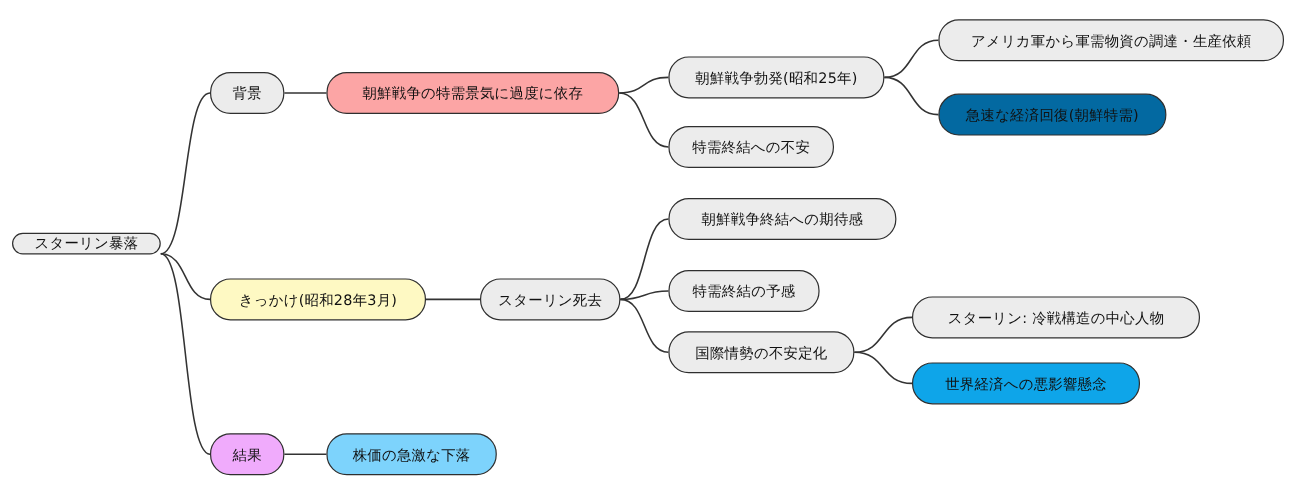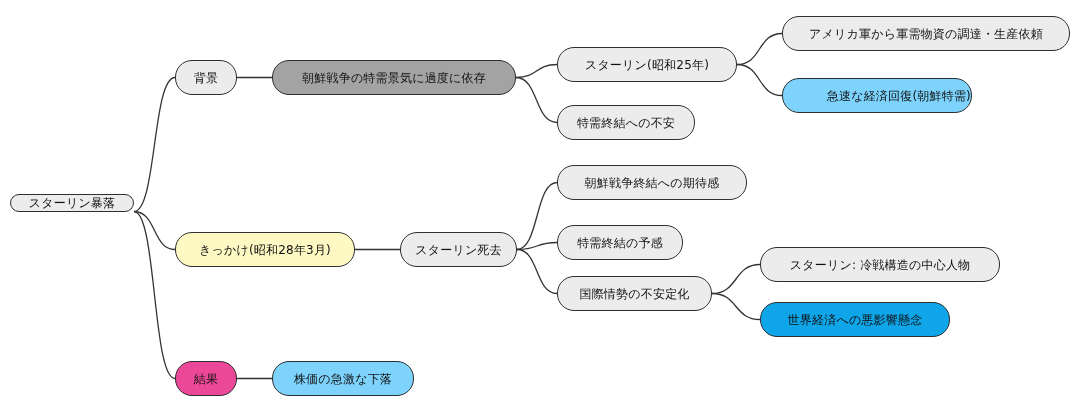--- a/index.html
+++ b/index.html
@@ -66,33 +66,33 @@
       <path class="edge" stroke="#333333" d="M 712 293.5 C 738.4 293.5, 733.6 319.5, 760 319.5"></path>
       <path class="edge" stroke="#333333" d="M 237 378.5 C 256.25 378.5, 252.75 378.5, 272 378.5"></path>
     </svg>
   <div id="nodes">
       <div class="node" style="left: 10px; top: 194px; width: 124px; height: 18px; background: rgb(236, 236, 236); border-color: rgb(47, 47, 47);">
         <span>スターリン暴落</span>
       </div>
       <div class="node" style="left: 175px; top: 60px; width: 62px; height: 35px; background: rgb(236, 236, 236); border-color: rgb(47, 47, 47);">
         <span>背景</span>
       </div>
-      <div class="node" style="left: 272px; top: 60px; width: 244px; height: 35px; background: #a3a3a3; border-color: rgb(47, 47, 47);">
+      <div class="node" style="left: 272px; top: 60px; width: 244px; height: 35px; background: #fca5a5; border-color: rgb(47, 47, 47);">
         <span>朝鮮戦争の特需景気に過度に依存</span>
       </div>
       <div class="node" style="left: 557px; top: 47px; width: 180px; height: 35px; background: rgb(236, 236, 236); border-color: rgb(47, 47, 47);">
-        <span>スターリン(昭和25年)</span>
+        <span>朝鮮戦争勃発(昭和25年)</span>
       </div>
       <div class="node" style="left: 557px; top: 105px; width: 138px; height: 35px; background: rgb(236, 236, 236); border-color: rgb(47, 47, 47);">
         <span>特需終結への不安</span>
       </div>
       <div class="node" style="left: 782px; top: 16px; width: 288px; height: 35px; background: rgb(236, 236, 236); border-color: rgb(47, 47, 47);">
         <span>アメリカ軍から軍需物資の調達・生産依頼</span>
       </div>
-      <div class="node" style="left: 782px; top: 78px; width: 190px; height: 35px; background: #7dd3fc; border-color: rgb(47, 47, 47); justify-content: flex-end;">
+      <div class="node" style="left: 782px; top: 78px; width: 190px; height: 35px; background: #0369a1; border-color: rgb(47, 47, 47);">
         <span>急速な経済回復(朝鮮特需)</span>
       </div>
       <div class="node" style="left: 175px; top: 232px; width: 180px; height: 35px; background: #fef9c3; border-color: rgb(47, 47, 47);">
         <span>きっかけ(昭和28年3月)</span>
       </div>
       <div class="node" style="left: 400px; top: 232px; width: 117px; height: 35px; background: rgb(236, 236, 236); border-color: rgb(47, 47, 47);">
         <span>スターリン死去</span>
       </div>
       <div class="node" style="left: 557px; top: 165px; width: 190px; height: 35px; background: rgb(236, 236, 236); border-color: rgb(47, 47, 47);">
         <span>朝鮮戦争終結への期待感</span>
@@ -102,20 +102,20 @@
       </div>
       <div class="node" style="left: 557px; top: 276px; width: 155px; height: 35px; background: rgb(236, 236, 236); border-color: rgb(47, 47, 47); text-align: center;">
         <span>国際情勢の不安定化</span>
       </div>
       <div class="node" style="left: 760px; top: 247px; width: 240px; height: 35px; background: rgb(236, 236, 236); border-color: rgb(47, 47, 47);">
         <span>スターリン: 冷戦構造の中心人物</span>
       </div>
       <div class="node" style="left: 760px; top: 302px; width: 190px; height: 35px; background: #0ea5e9; border-color: rgb(47, 47, 47);">
         <span>世界経済への悪影響懸念</span>
       </div>
-      <div class="node" style="left: 175px; top: 361px; width: 62px; height: 35px; background: #ec4899; border-color: rgb(47, 47, 47);">
+      <div class="node" style="left: 175px; top: 361px; width: 62px; height: 35px; background: #f0abfc; border-color: rgb(47, 47, 47);">
         <span>結果</span>
       </div>
       <div class="node" style="left: 272px; top: 361px; width: 142px; height: 35px; background: #7dd3fc; border-color: rgb(47, 47, 47);">
         <span>株価の急激な下落</span>
       </div>
     </div>
 </div>
 
 </body></html>

